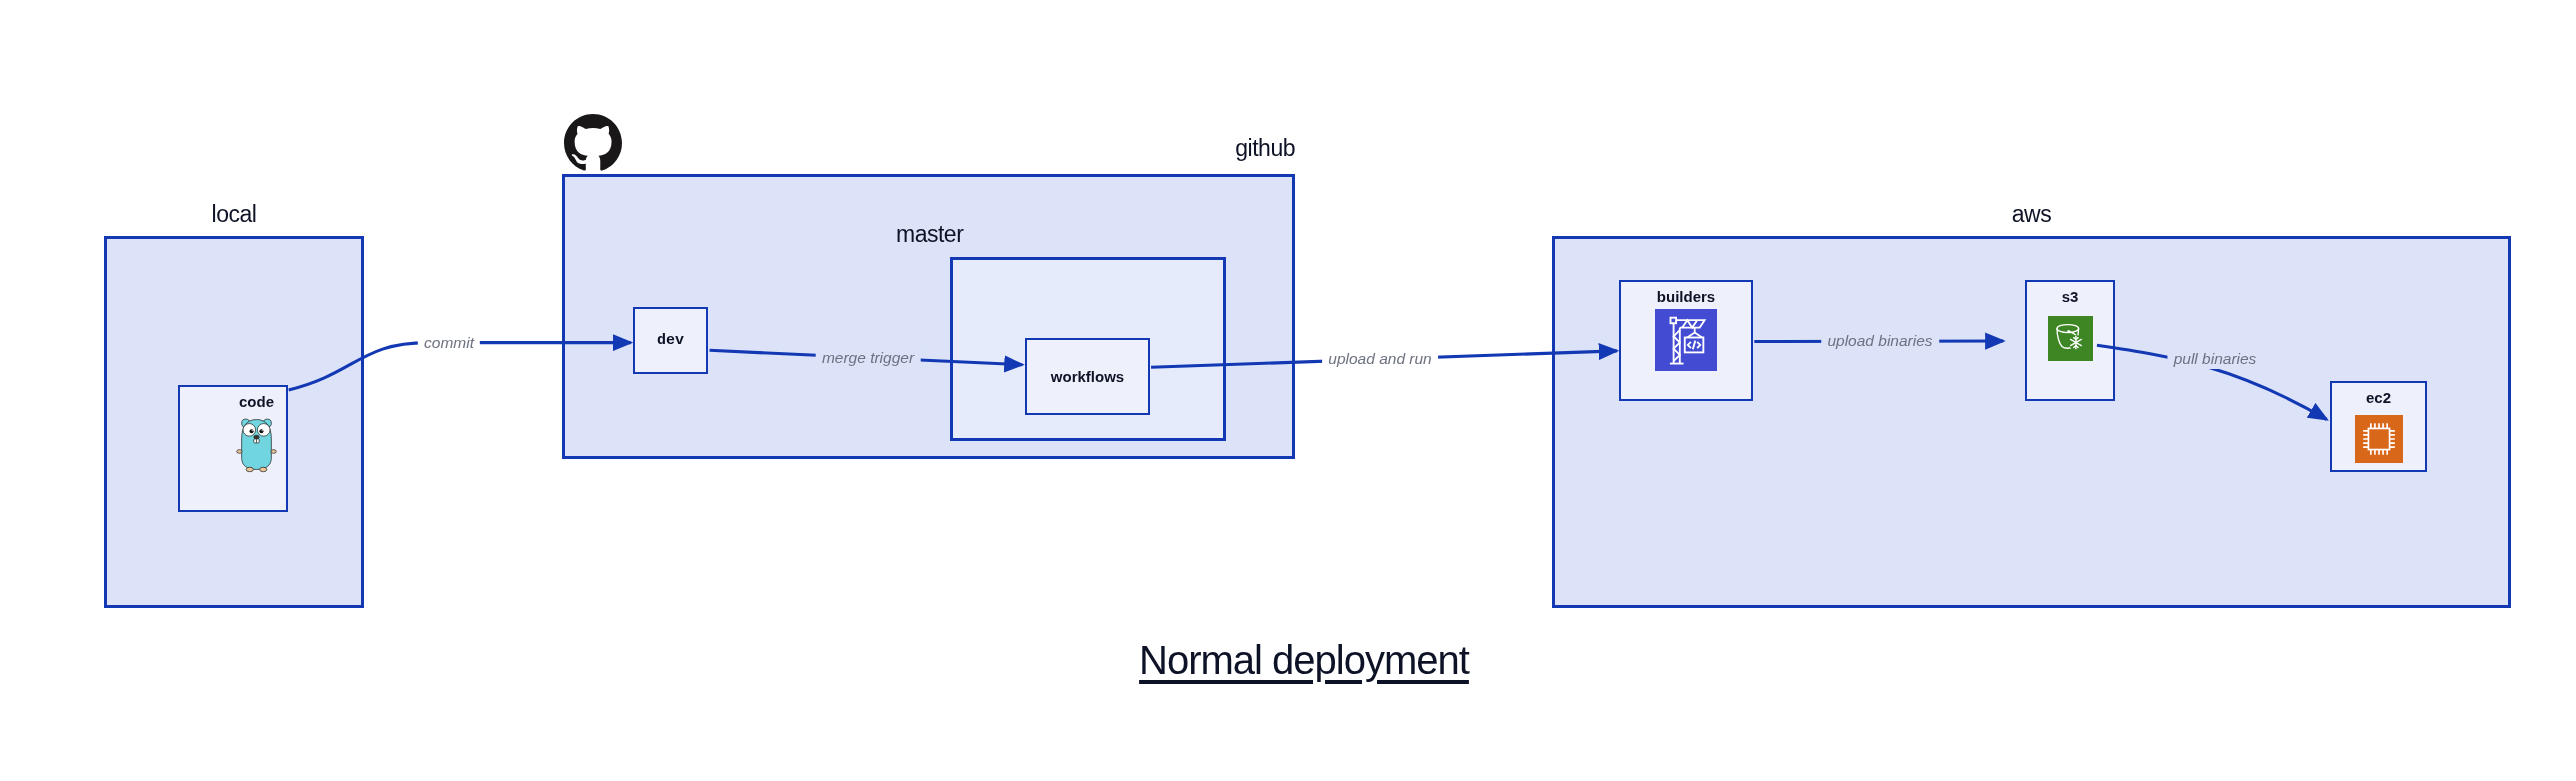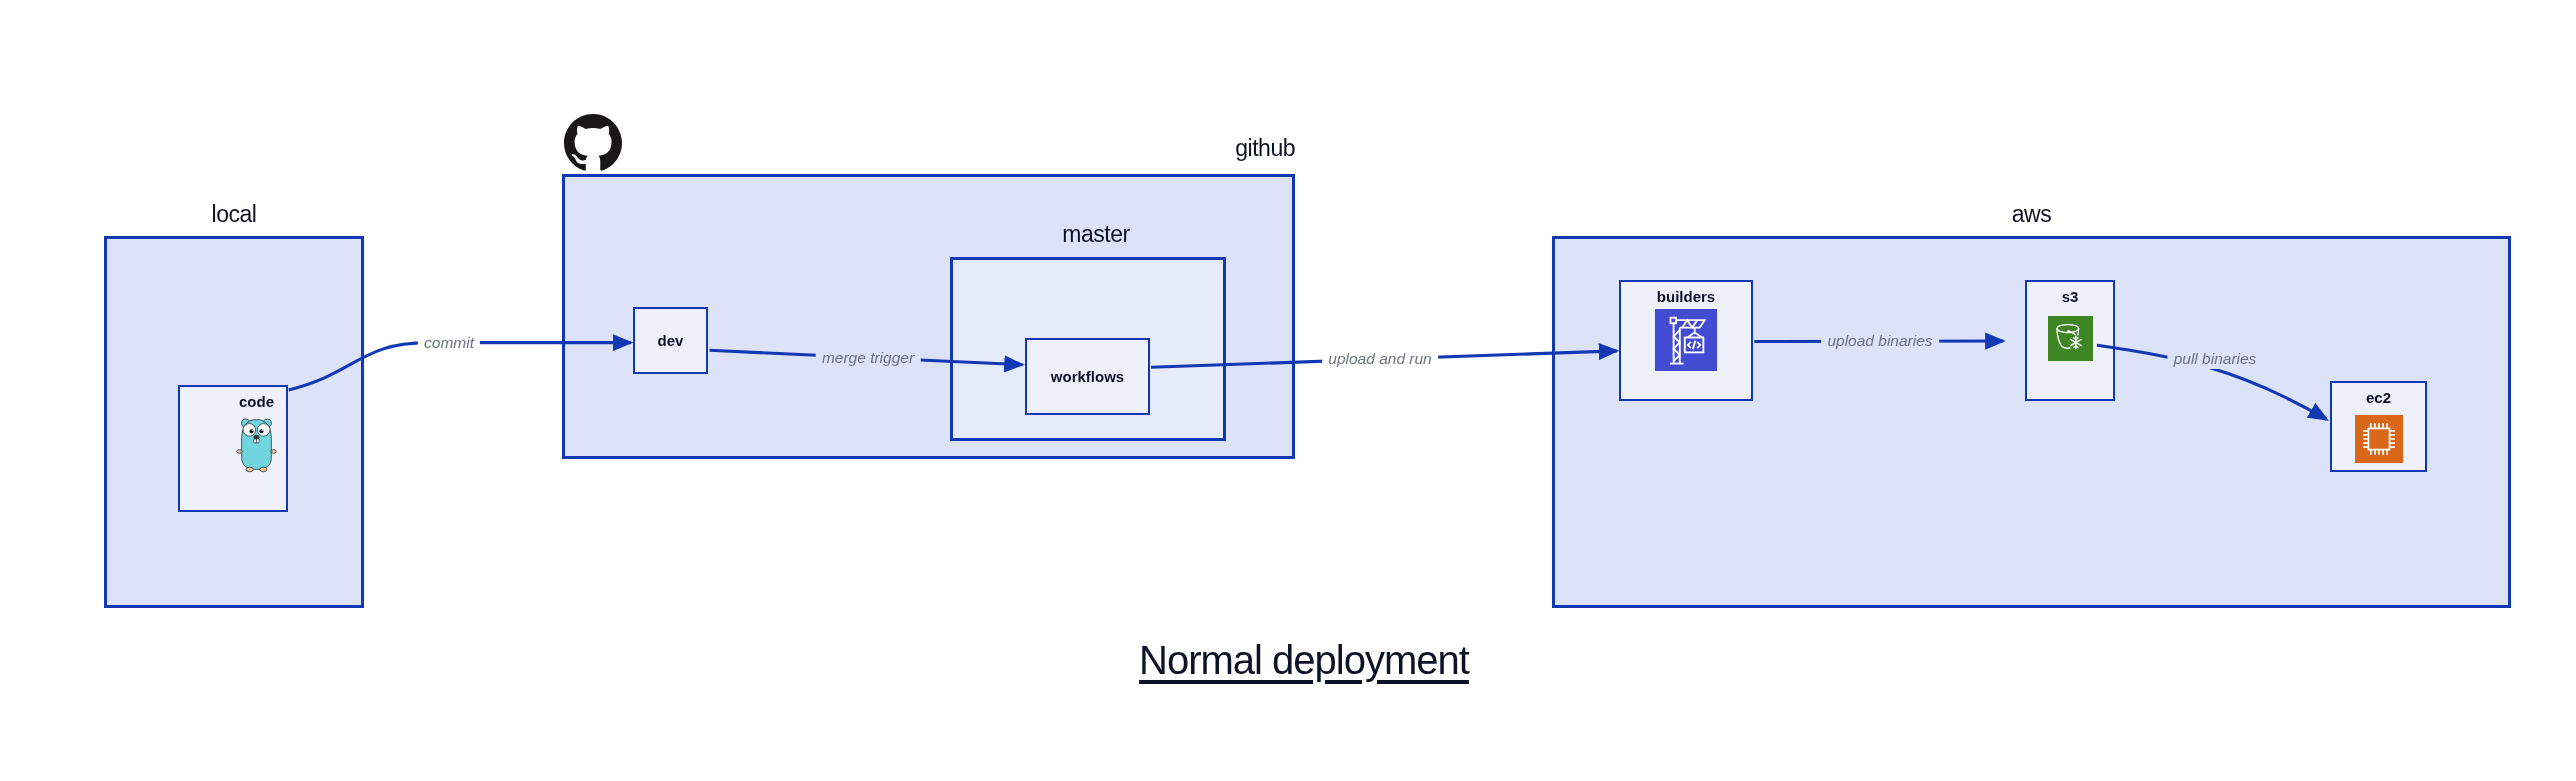--- a/index.html
+++ b/index.html
@@ -28,34 +28,34 @@
 
   .clabel {
     position: absolute;
     font-size: 23px;
     letter-spacing: -0.5px;
     color: #0d1226;
     white-space: nowrap;
   }
   #l-local  { left: 104px;  top: 201px; width: 260px;  text-align: center; }
   #l-github { left: 1037px; top: 135px; width: 258px;  text-align: right; }
-  #l-master { left: 958px; top: 221px; width: 276px;  text-align: center; }
+  #l-master { left: 896px; top: 221px; width: 276px;  }
   #l-aws    { left: 1552px; top: 201px; width: 959px; text-align: center; }
 
   
   .node {
     position: absolute;
     background: #eef1fc;
     border: 2.6px solid #1238b4;
     box-sizing: border-box;
   }
   .node.col { display: flex; flex-direction: column; align-items: center; }
   .node.center { display: flex; align-items: center; justify-content: center; }
   #n-code      { left: 178px;  top: 385px; width: 110px; height: 127px; padding-left: 47px; }
-  #n-dev       { left: 633px; top: 307px; width: 75px; height: 67px; }
+  #n-dev       { left: 633px; top: 307px; width: 75px; height: 67px; font-family: Liberation Mono, monospace; }
   #n-workflows { left: 1025px; top: 338px; width: 125px; height: 77px; }
   #n-builders  { left: 1619px; top: 280px; width: 134px; height: 121px; }
   #n-s3        { left: 2006px; top: 280px; width: 90px; height: 121px; margin-left: 19px; }
   #n-ec2       { left: 2330px; top: 381px; width: 97px; height: 91px; }
 
   .nlabel {
     font-weight: bold;
     font-size: 15px;
     color: #0d1226;
     text-align: center;

